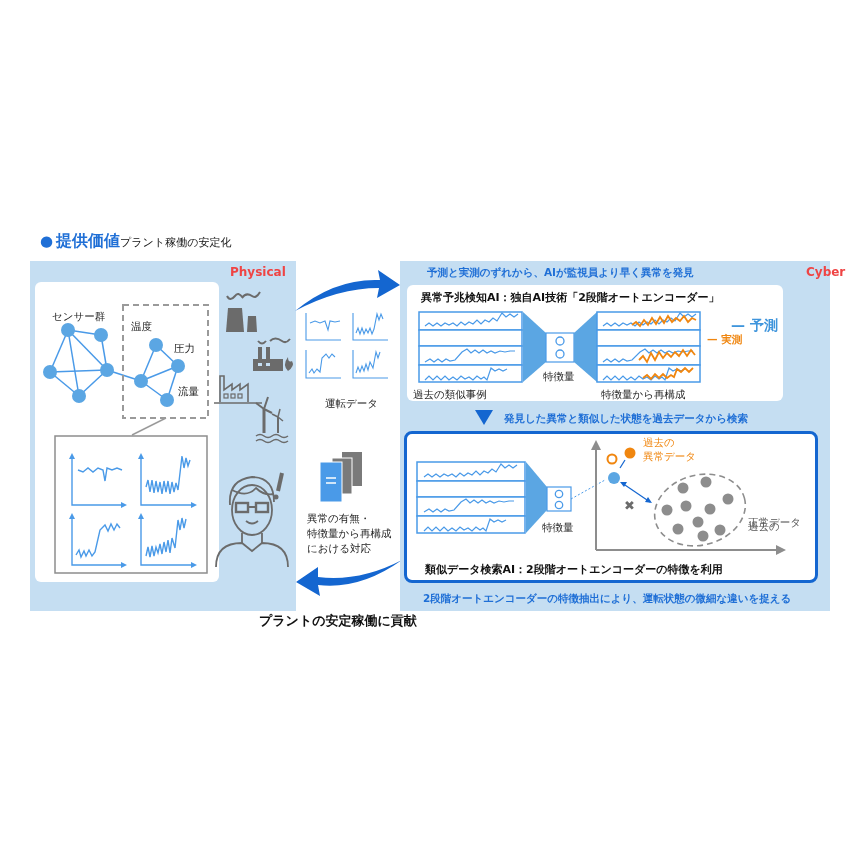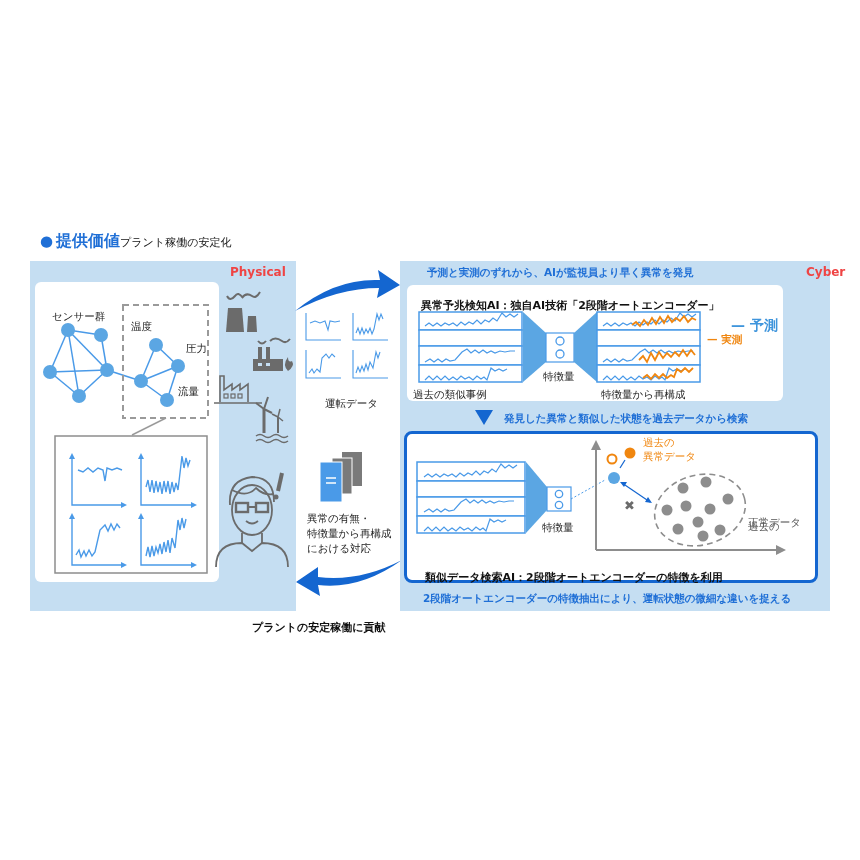--- a/index.html
+++ b/index.html
@@ -7,21 +7,21 @@
   .abs{position:absolute;}
   .title-row{left:40px;top:231px;height:24px;display:flex;align-items:baseline;white-space:nowrap;}
   .title-dot{color:#1f6fd6;font-size:15px;font-weight:bold;margin-right:3px;}
   .title-key{color:#1f6fd6;font-size:16px;font-weight:bold;}
   .title-main{color:#111;font-size:11px;font-weight:normal;margin-right:10px;}
   .title-sub{color:#111;font-size:12.5px;font-weight:bold;}
   .panel{background:#c5def2;}
   .panel-label{font-size:12px;font-weight:bold;color:#ef4444;}
   .white-card{background:#fff;border-radius:6px;}
   .txt{font-size:10.5px;color:#222;white-space:nowrap;}
-  .txt-b{font-size:11px;font-weight:bold;color:#111;white-space:nowrap;margin-top:8px;}
+  .txt-b{font-size:11px;font-weight:bold;color:#111;white-space:nowrap;}
   .blue-head{font-size:10.5px;font-weight:bold;color:#1f6fd6;white-space:nowrap;}
   .legend-pred{color:#3f95dc;font-size:14px;font-weight:bold;margin-left:24px;}
   .legend-real{color:#f0860f;font-size:10.5px;font-weight:bold;}
   .orange{color:#f0860f;}
   .gray-txt{color:#555;}
   svg{position:absolute;overflow:visible;}
 </style>
 </head>
 <body>
 
@@ -65,21 +65,21 @@
     <circle cx="156" cy="345" r="7"></circle>
     <circle cx="178" cy="366" r="7"></circle>
     <circle cx="167" cy="400" r="7"></circle>
   </g>
 
   <rect x="123" y="305" width="85" height="113" fill="none" stroke="#9a9a9a" stroke-width="2" stroke-dasharray="6,4"></rect>
   <line x1="166" y1="418" x2="132" y2="435" stroke="#9a9a9a" stroke-width="1.5"></line>
 </svg>
 
 <div class="abs txt" style="left:131px;top:320px;">温度</div>
-<div class="abs txt" style="left:174px;top:342px;margin-left:12px;">圧力</div>
+<div class="abs txt" style="left:174px;top:342px;">圧力</div>
 <div class="abs txt" style="left:178px;top:385px;">流量</div>
 
 <svg style="left:0;top:0;" width="860" height="860">
   <rect x="55" y="436" width="152" height="137" fill="#fff" stroke="#8d8d8d" stroke-width="1.5"></rect>
   <g stroke="#4a9ae8" stroke-width="1.4" fill="none">
 
     <polyline points="72,455 72,505 125,505"></polyline>
     <polyline points="78,470 83,472 88,468 93,472 98,468 103,470 105,481 107,468 112,470 117,468 122,470"></polyline>
 
     <polyline points="141,455 141,505 195,505"></polyline>
@@ -172,21 +172,21 @@
   <line x1="8" y1="33" x2="18" y2="33" stroke="#fff" stroke-width="1.5"></line>
 </svg>
 <div class="abs txt" style="left:307px;top:512px;">異常の有無・</div>
 <div class="abs txt" style="left:307px;top:527px;">特徴量から再構成</div>
 <div class="abs txt" style="left:307px;top:542px;">における対応</div>
 
 <svg style="left:0;top:0;" width="860" height="860">
   <path d="M402 560 Q360 590 318 585 L320 596 L296 582 L318 567 L318 577 Q360 582 402 560 Z" fill="#1466d0"></path>
 </svg>
 
-<div class="abs txt-b" style="left:252px;top:612px;font-size:11px;text-align:right;">プラントの安定稼働に貢献</div>
+<div class="abs txt-b" style="left:259px;top:612px;font-size:13px;text-align:right;">プラントの安定稼働に貢献</div>
 
 <div class="abs panel" style="left:400px;top:261px;width:430px;height:350px;"></div>
 <div class="abs panel-label" style="left:782px;top:265px;margin-left:24px;">Cyber</div>
 <div class="abs blue-head" style="left:427px;top:266px;">予測と実測のずれから、AIが監視員より早く異常を発見</div>
 
 <div class="abs white-card" style="left:407px;top:285px;width:376px;height:116px;"></div>
 <div class="abs txt-b" style="left:421px;top:290px;">異常予兆検知AI：独自AI技術「2段階オートエンコーダー」</div>
 
 <svg style="left:0;top:0;" width="860" height="860">
 

